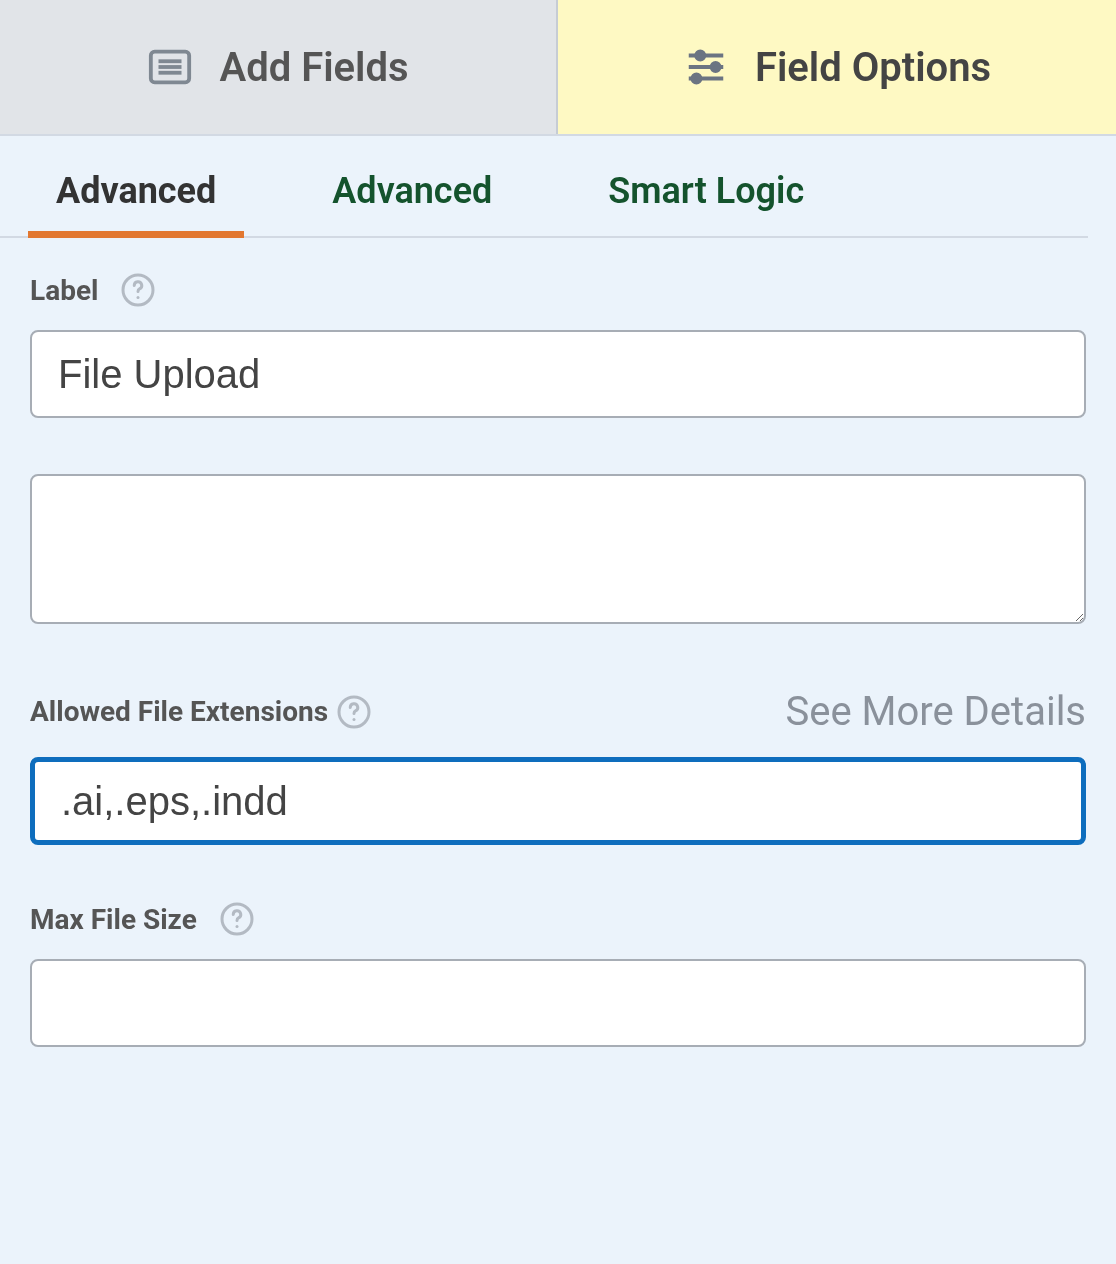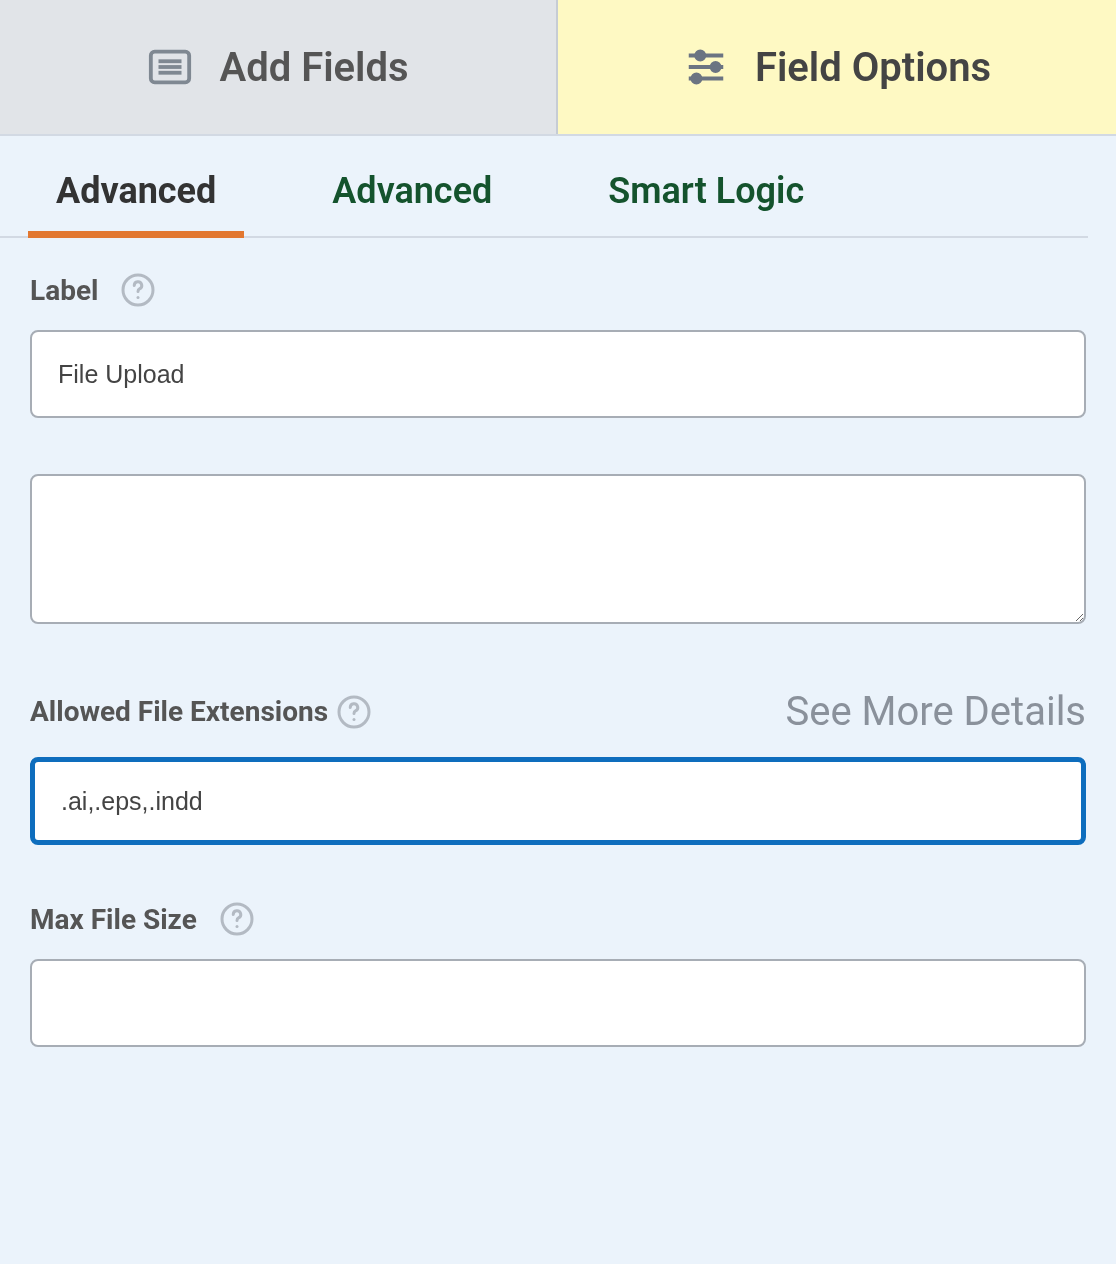--- a/index.html
+++ b/index.html
@@ -94,21 +94,21 @@
     font-size: 40px;
     color: #8a919b;
     cursor: pointer;
   }
 
   .text-input, .textarea {
     width: 100%;
     border: 2px solid #a7adb5;
     border-radius: 8px;
     background: #fff;
-    font-size: 25px;
+    font-size: 40px;
     color: #444;
     padding: 20px 26px;
   }
   .text-input { height: 88px; }
   .textarea { height: 150px; resize: both; }
   .text-input.focused {
     border: 5px solid #0e6dbd;
     outline: none;
   }
 </style>

